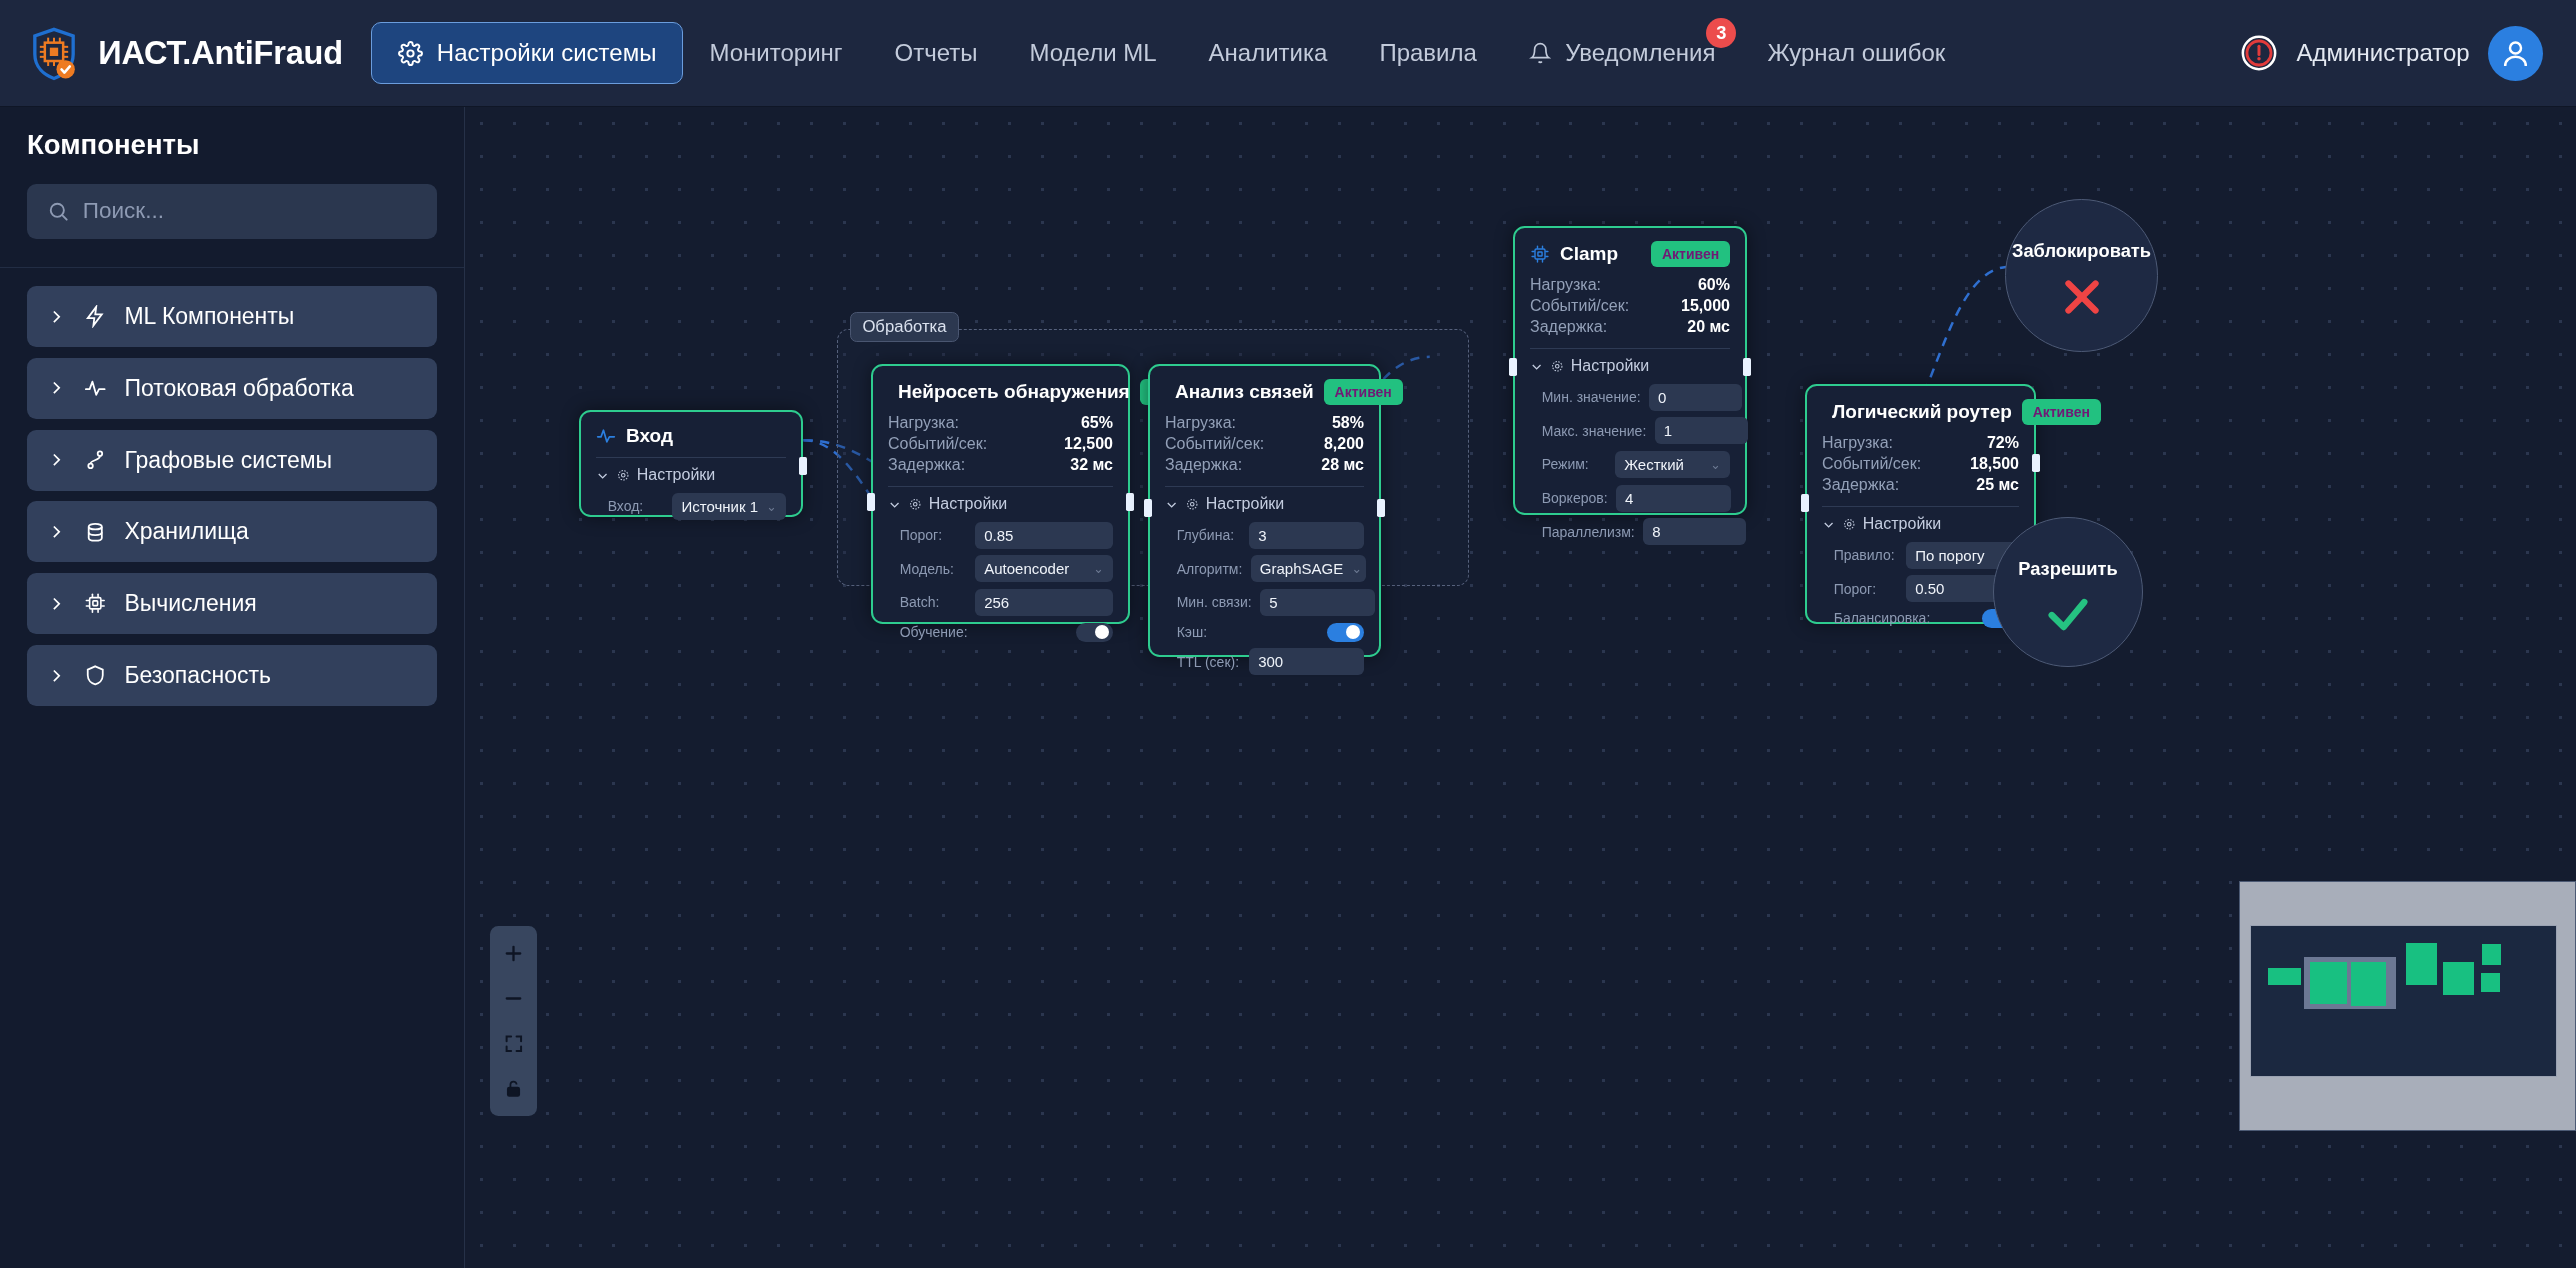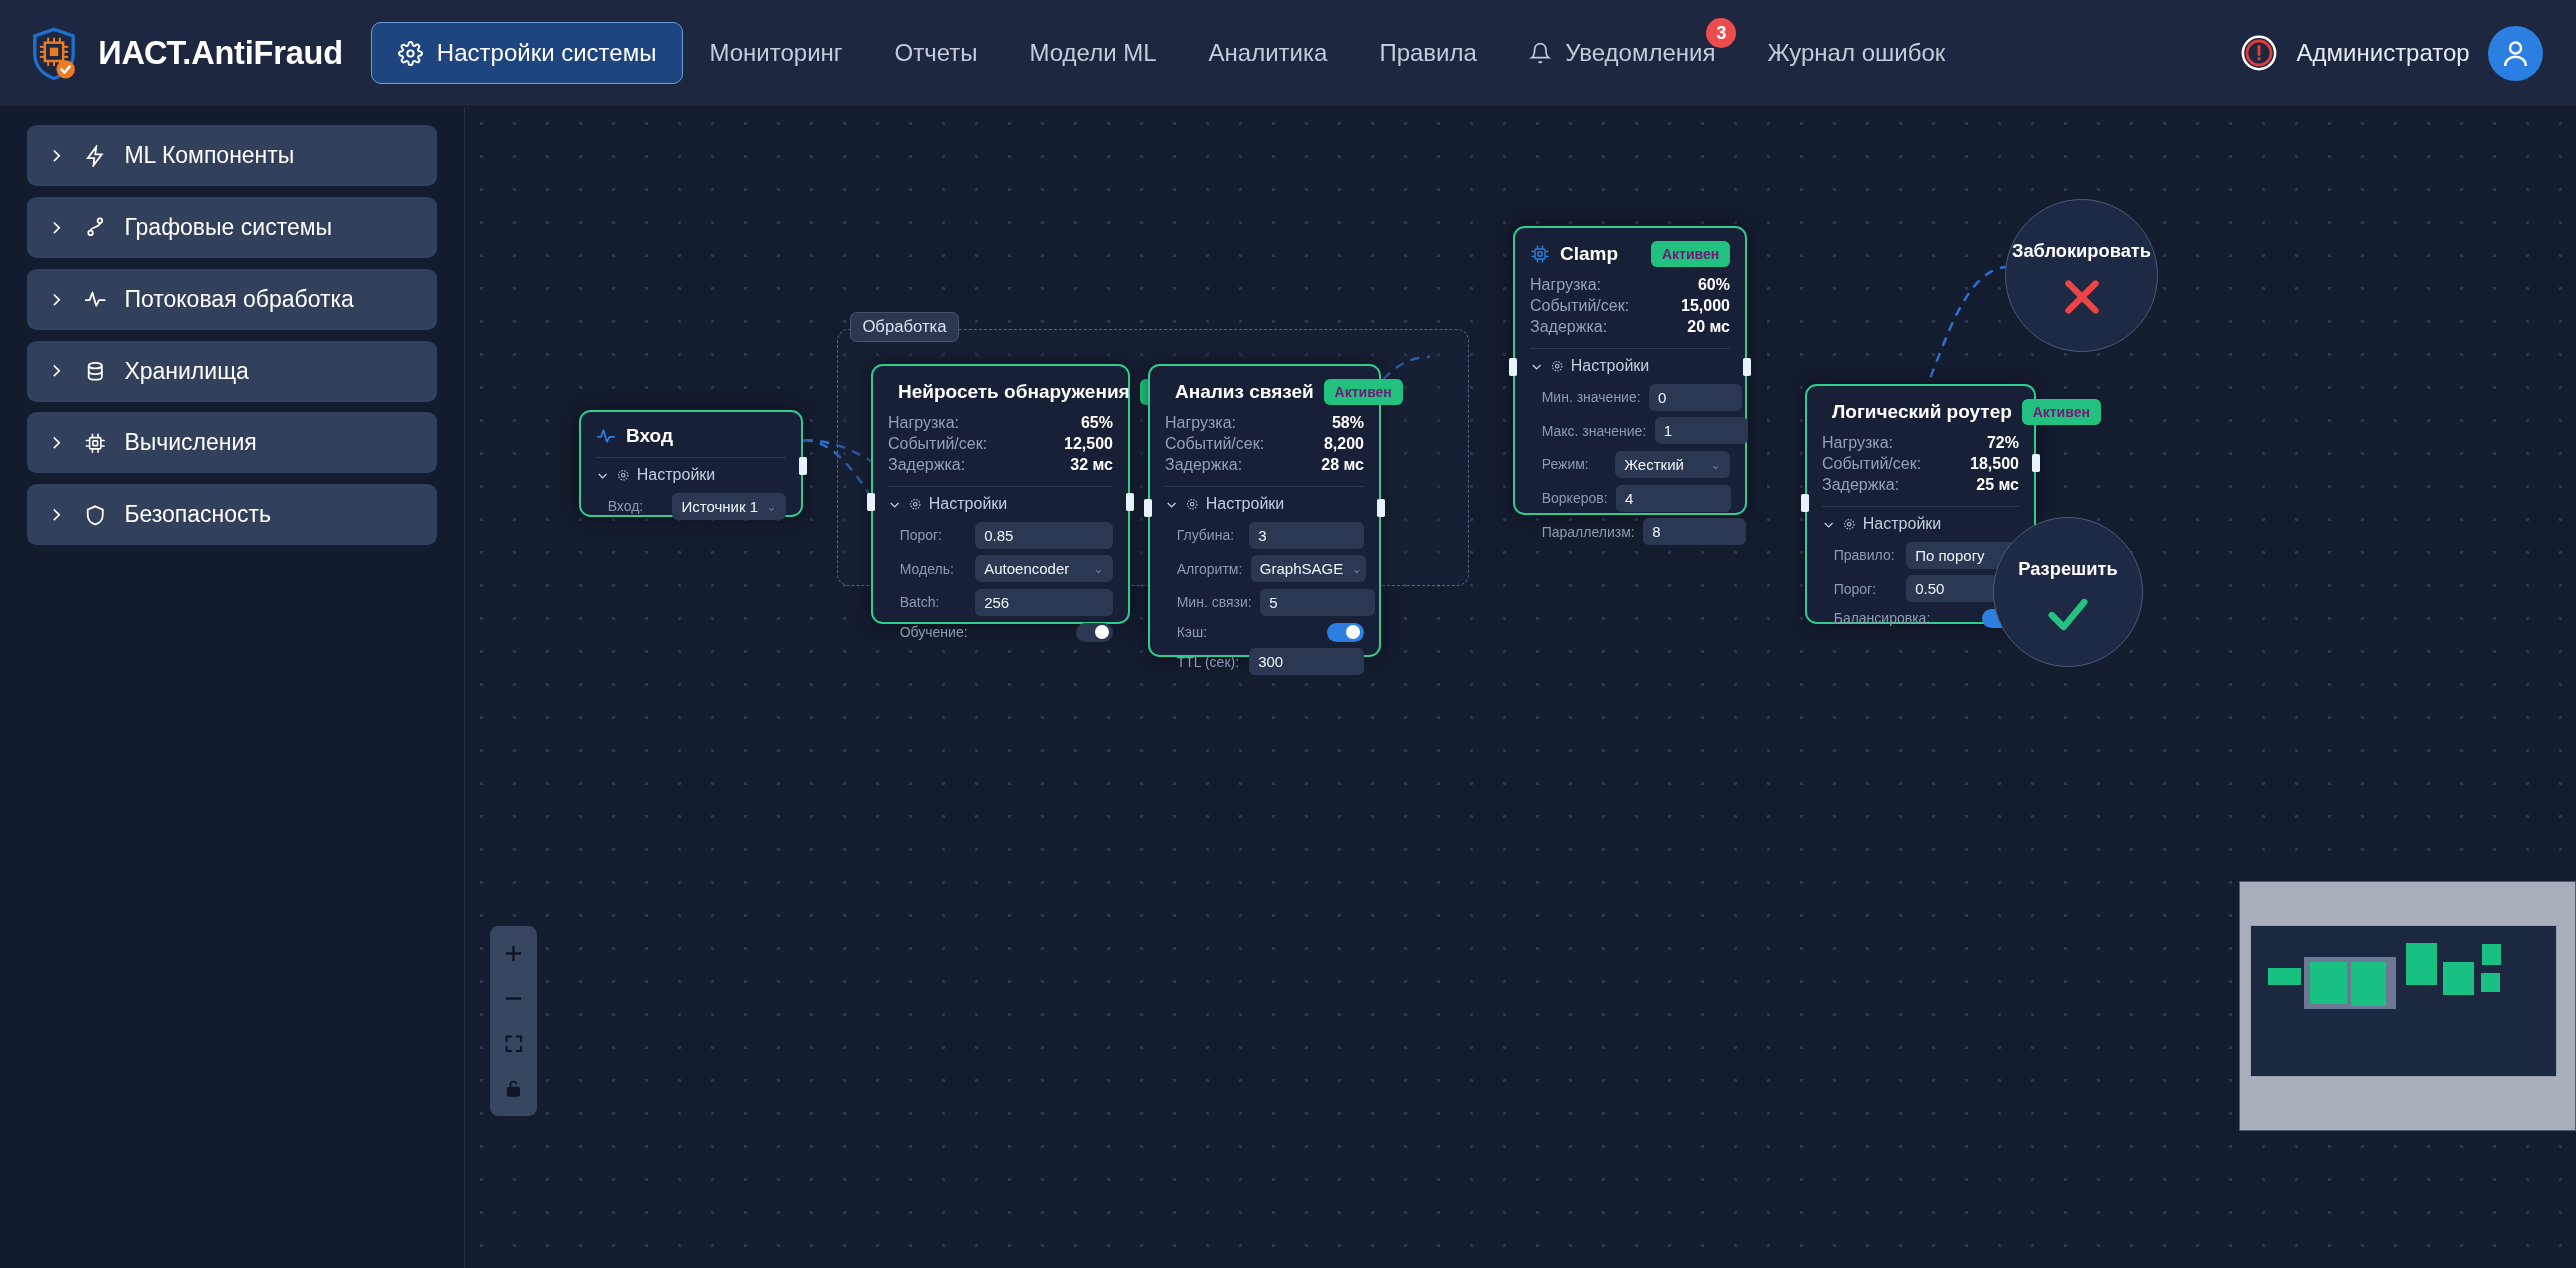--- a/index.html
+++ b/index.html
@@ -278,50 +278,60 @@
     <div class="avatar">
       <svg width="33" height="33" viewBox="0 0 24 24" fill="none" stroke="#ffffff" stroke-width="1.8">
         <circle cx="12" cy="8" r="4"></circle>
         <path d="M4.5 21c0-4.2 3.4-6.6 7.5-6.6s7.5 2.4 7.5 6.6"></path>
       </svg>
     </div>
   </div>
 </div>
 
 <div class="sidebar">
+  <div class="sidebar-head">
+    <div class="sidebar-title">Компоненты</div>
+    <div class="search-box">
+      <svg width="22.5" height="22.5" viewBox="0 0 24 24" fill="none" stroke="#8e9ab3" stroke-width="2">
+        <circle cx="11" cy="11" r="7"></circle>
+          <line x1="16.2" y1="16.2" x2="21" y2="21" stroke-linecap="round"></line>
+      </svg>
+      <span class="search-text">Поиск...</span>
+    </div>
+  </div>
 
   <div class="sidebar-list">
     <div class="cat">
       <svg width="18.3" height="21.7" viewBox="0 0 24 24" fill="none" stroke="#ffffff" stroke-width="2.2">
           <polyline points="9 5 16 12 9 19"></polyline>
         </svg>
       <svg width="22.5" height="22.5" viewBox="0 0 24 24" fill="none" stroke="#ffffff" stroke-width="1.9">
           <polygon points="13 2 4 14 11 14 10 22 19 10 12 10 13 2"></polygon>
         </svg>
       <span class="cat-label">ML Компоненты</span>
     </div>
     <div class="cat">
       <svg width="18.3" height="21.7" viewBox="0 0 24 24" fill="none" stroke="#ffffff" stroke-width="2.2">
           <polyline points="9 5 16 12 9 19"></polyline>
         </svg>
       <svg width="22.5" height="22.5" viewBox="0 0 24 24" fill="none" stroke="#ffffff" stroke-width="1.9">
+          <polyline points="2 13 6 13 9 5 13 19 16 13 22 13" stroke-linecap="round" stroke-linejoin="round"></polyline>
+        </svg>
+      <span class="cat-label">Потоковая обработка</span>
+    </div>
+    <div class="cat">
+      <svg width="18.3" height="21.7" viewBox="0 0 24 24" fill="none" stroke="#ffffff" stroke-width="2.2">
+          <polyline points="9 5 16 12 9 19"></polyline>
+        </svg>
+      <svg width="22.5" height="22.5" viewBox="0 0 24 24" fill="none" stroke="#ffffff" stroke-width="1.9">
           <circle cx="17" cy="5" r="2.4"></circle>
           <circle cx="7" cy="18" r="2.4"></circle>
           <path d="M17 7.5c0 5-10 4-10 8"></path>
         </svg>
       <span class="cat-label">Графовые системы</span>
-    </div>
-    <div class="cat">
-      <svg width="18.3" height="21.7" viewBox="0 0 24 24" fill="none" stroke="#ffffff" stroke-width="2.2">
-          <polyline points="9 5 16 12 9 19"></polyline>
-        </svg>
-      <svg width="22.5" height="22.5" viewBox="0 0 24 24" fill="none" stroke="#ffffff" stroke-width="1.9">
-          <polyline points="2 13 6 13 9 5 13 19 16 13 22 13" stroke-linecap="round" stroke-linejoin="round"></polyline>
-        </svg>
-      <span class="cat-label">Потоковая обработка</span>
     </div>
     <div class="cat">
       <svg width="18.3" height="21.7" viewBox="0 0 24 24" fill="none" stroke="#ffffff" stroke-width="2.2">
           <polyline points="9 5 16 12 9 19"></polyline>
         </svg>
       <svg width="22.5" height="22.5" viewBox="0 0 24 24" fill="none" stroke="#ffffff" stroke-width="1.9">
           <ellipse cx="12" cy="6" rx="7" ry="3"></ellipse>
           <path d="M5 6v12c0 1.7 3.1 3 7 3s7-1.3 7-3V6"></path>
           <path d="M5 12c0 1.7 3.1 3 7 3s7-1.3 7-3"></path>
         </svg>

